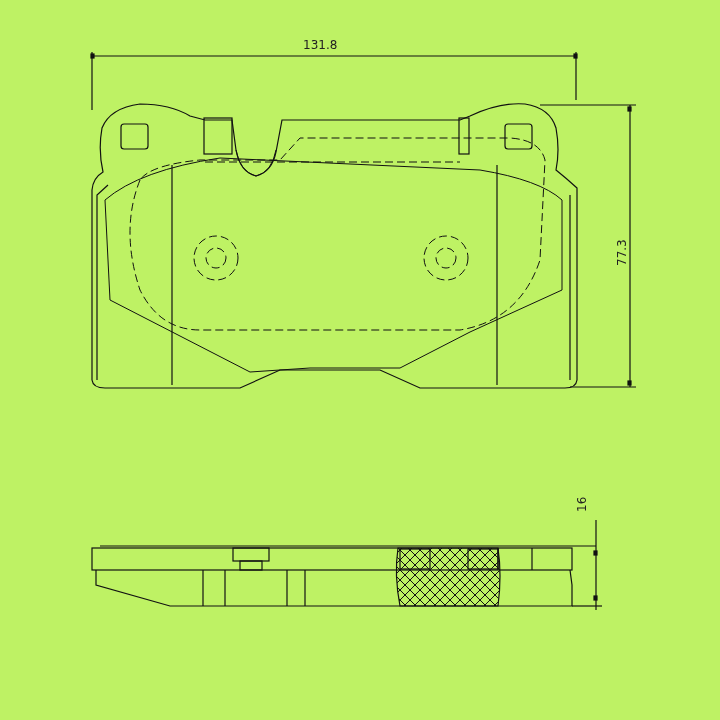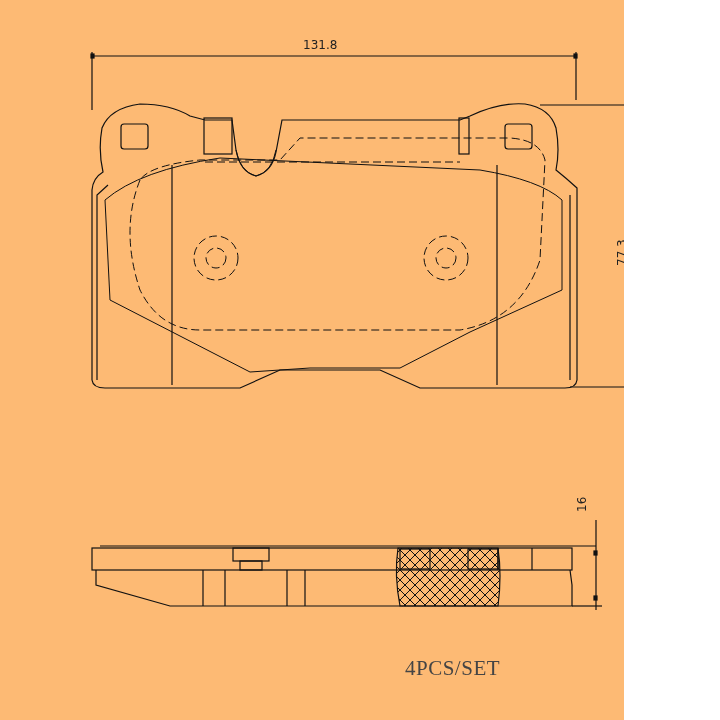--- a/index.html
+++ b/index.html
@@ -1,16 +1,16 @@
 <!DOCTYPE html>
 <html><head>
 <meta charset="utf-8">
 <style>
   html, body { margin:0; padding:0; background:#ffffff; }
-  #canvas { position:relative; width:624px; height:720px; background:#fdba74; overflow:hidden; }
+  #canvas { position:relative; width:720px; height:720px; background:#bef264; overflow:hidden; }
   svg { position:absolute; left:0; top:0; }
   .dim-text { font-family:"DejaVu Sans", sans-serif; font-size:12px; fill:#222; }
   .caption { position:absolute; left:405px; top:656px; font-family:"Liberation Serif", serif; font-size:21px; color:#444; letter-spacing:0.5px; }
 </style>
 </head>
 <body>
 
 <div id="canvas">
 <svg width="720" height="720" viewBox="0 0 720 720">
   <defs>
@@ -85,14 +85,13 @@
       <line x1="572" y1="606" x2="602" y2="606"></line>
       <rect x="594" y="551" width="3" height="4" fill="#111"></rect>
       <rect x="594" y="596" width="3" height="4" fill="#111"></rect>
     </g>
   </g>
 
   <text class="dim-text" x="303" y="49">131.8</text>
   <text class="dim-text" transform="translate(626,266) rotate(-90)">77.3</text>
   <text class="dim-text" transform="translate(586,512) rotate(-90)">16</text>
 </svg>
-<div class="caption">4PCS/SET</div>
 </div>
 
 </body></html>

